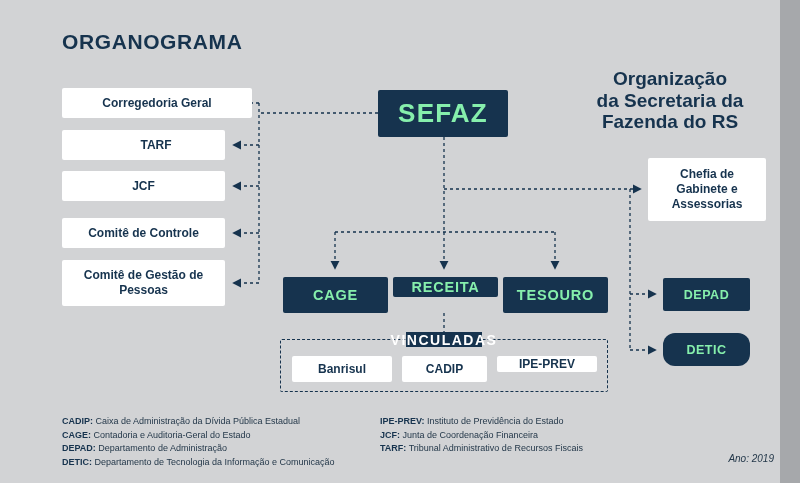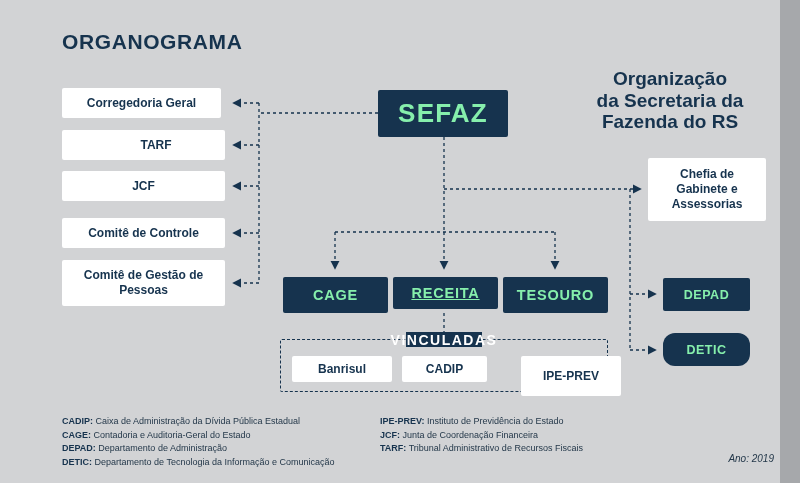--- a/index.html
+++ b/index.html
@@ -60,40 +60,40 @@
   <div class="title">ORGANOGRAMA</div>
 
   <div class="subtitle">
     <div>Organização</div>
     <div>da Secretaria da</div>
     <div>Fazenda do RS</div>
   </div>
 
   <div class="node navy sefaz" style="left:378px; top:90px; width:130px; height:47px;">SEFAZ</div>
 
-  <div class="node white" style="left:62px; top:88px; width:159px; height:30px;">Corregedoria Geral</div>
+  <div class="node white" style="left:62px; top:88px; width:190px; height:30px;">Corregedoria Geral</div>
   <div class="node white" style="left:62px; top:130px; width:163px; height:30px;padding-left:25px;">TARF</div>
   <div class="node white" style="left:62px; top:218px; width:163px; height:30px;">Comitê de Controle</div>
   <div class="node white" style="left:62px; top:171px; width:163px; height:30px;">JCF</div>
   <div class="node white" style="left:62px; top:260px; width:163px; height:46px; padding:0 18px;">Comitê de Gestão de Pessoas</div>
 
   <div class="node white" style="left:648px; top:158px; width:118px; height:63px; padding:0 16px;">Chefia de Gabinete e Assessorias</div>
 
   <div class="node navy big" style="left:283px; top:277px; width:105px; height:36px;">CAGE</div>
-  <div class="node navy big" style="left:393px; top:277px; width:105px; height:32px;text-decoration:underline;">RECEITA</div>
+  <div class="node navy big" style="left:393px; top:277px; width:105px; height:20px;">RECEITA</div>
   <div class="node navy big" style="left:503px; top:277px; width:105px; height:36px;">TESOURO</div>
 
   <div class="node navy mid" style="left:663px; top:278px; width:87px; height:33px;">DEPAD</div>
   <div class="node navy mid" style="left:663px; top:333px; width:87px; height:33px;border-radius:12px;">DETIC</div>
 
   <div class="group-box"></div>
   <div class="group-label">VINCULADAS</div>
   <div class="node white" style="left:292px; top:356px; width:100px; height:26px;">Banrisul</div>
   <div class="node white" style="left:402px; top:356px; width:85px; height:26px;">CADIP</div>
-  <div class="node white" style="left:497px; top:356px; width:100px; height:40px;margin-left:24px;">IPE-PREV</div>
+  <div class="node white" style="left:497px; top:356px; width:100px; height:16px;">IPE-PREV</div>
 
   <div class="legend legend-left">
     <div><b>CADIP:</b><span> Caixa de Administração da Dívida Pública Estadual</span></div>
     <div><b>CAGE:</b><span> Contadoria e Auditoria-Geral do Estado</span></div>
     <div><b>DEPAD:</b><span> Departamento de Administração</span></div>
     <div><b>DETIC:</b><span> Departamento de Tecnologia da Informação e Comunicação</span></div>
   </div>
   <div class="legend legend-right">
     <div><b>IPE-PREV:</b><span> Instituto de Previdência do Estado</span></div>
     <div><b>JCF:</b><span> Junta de Coordenação Financeira</span></div>

